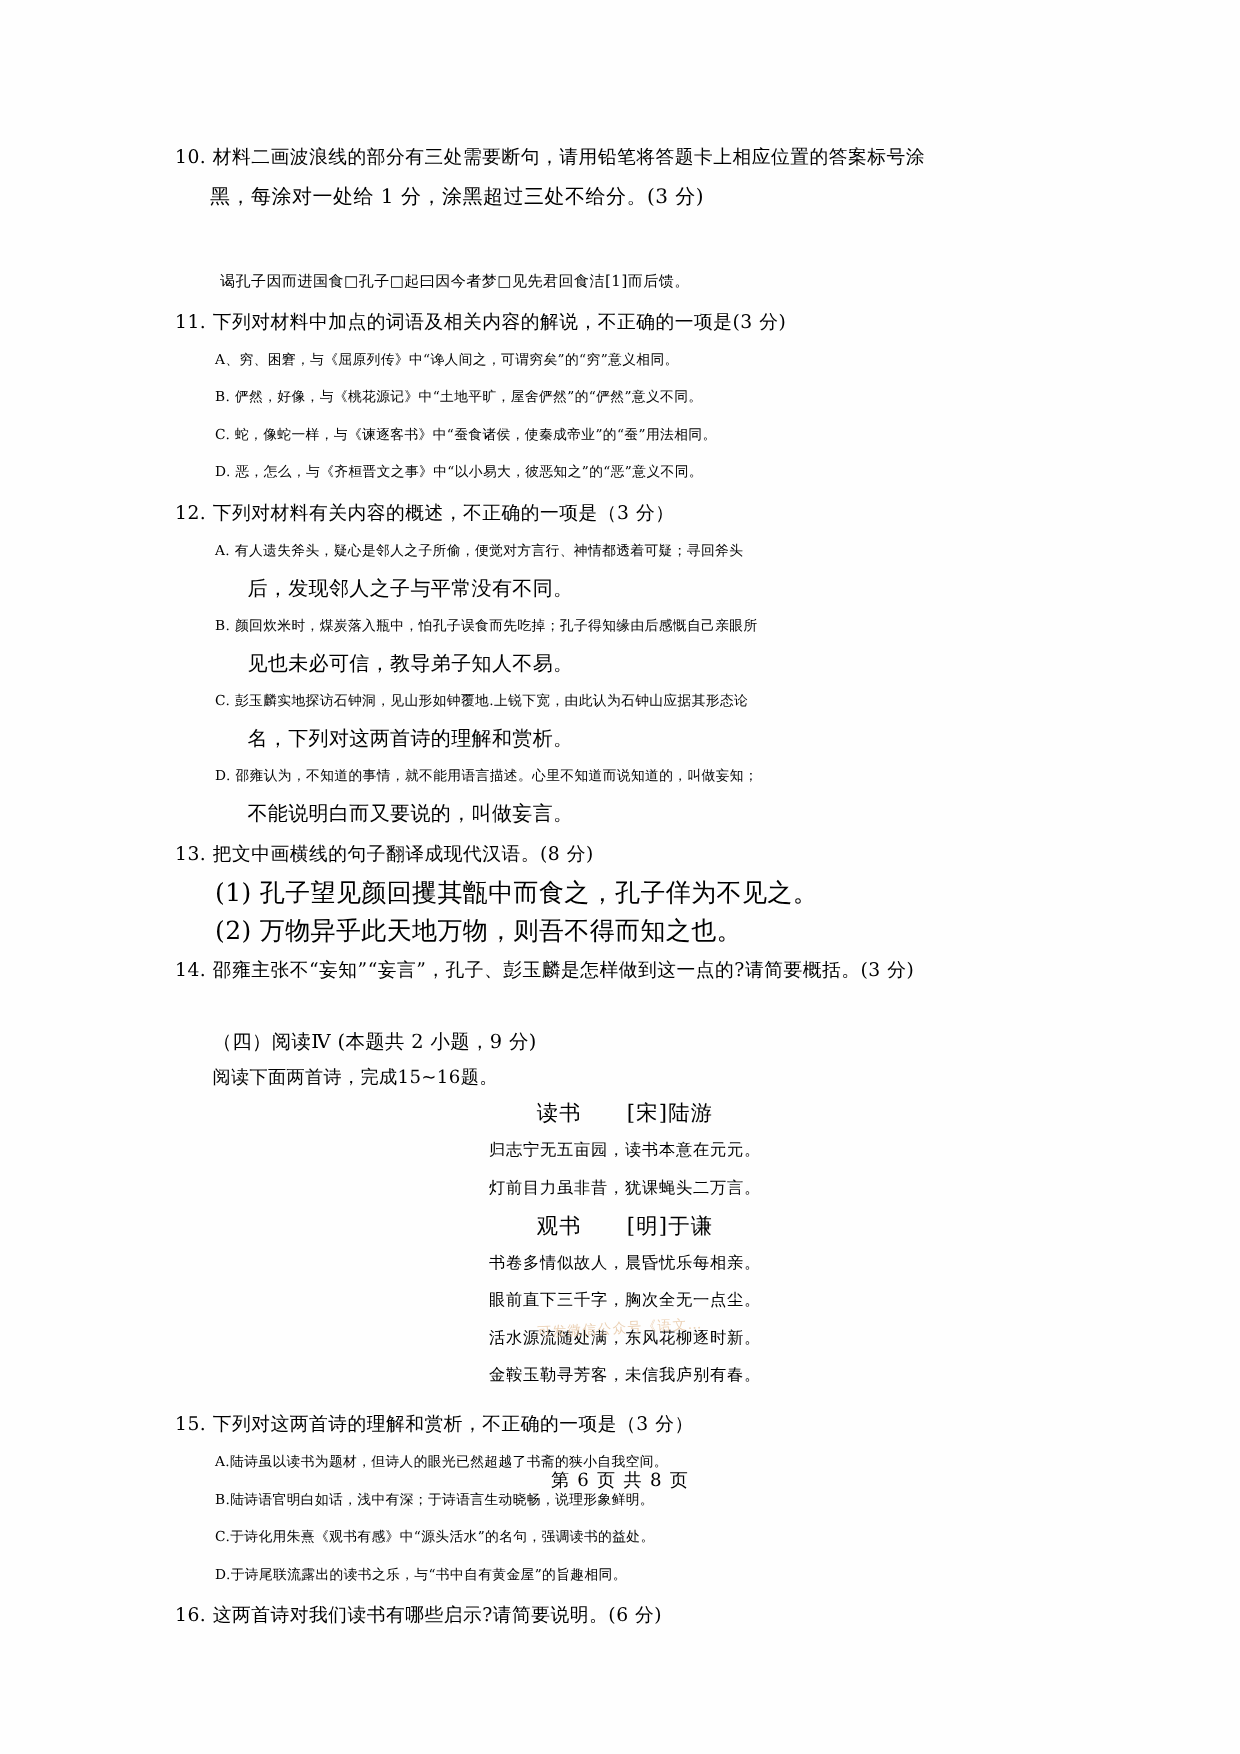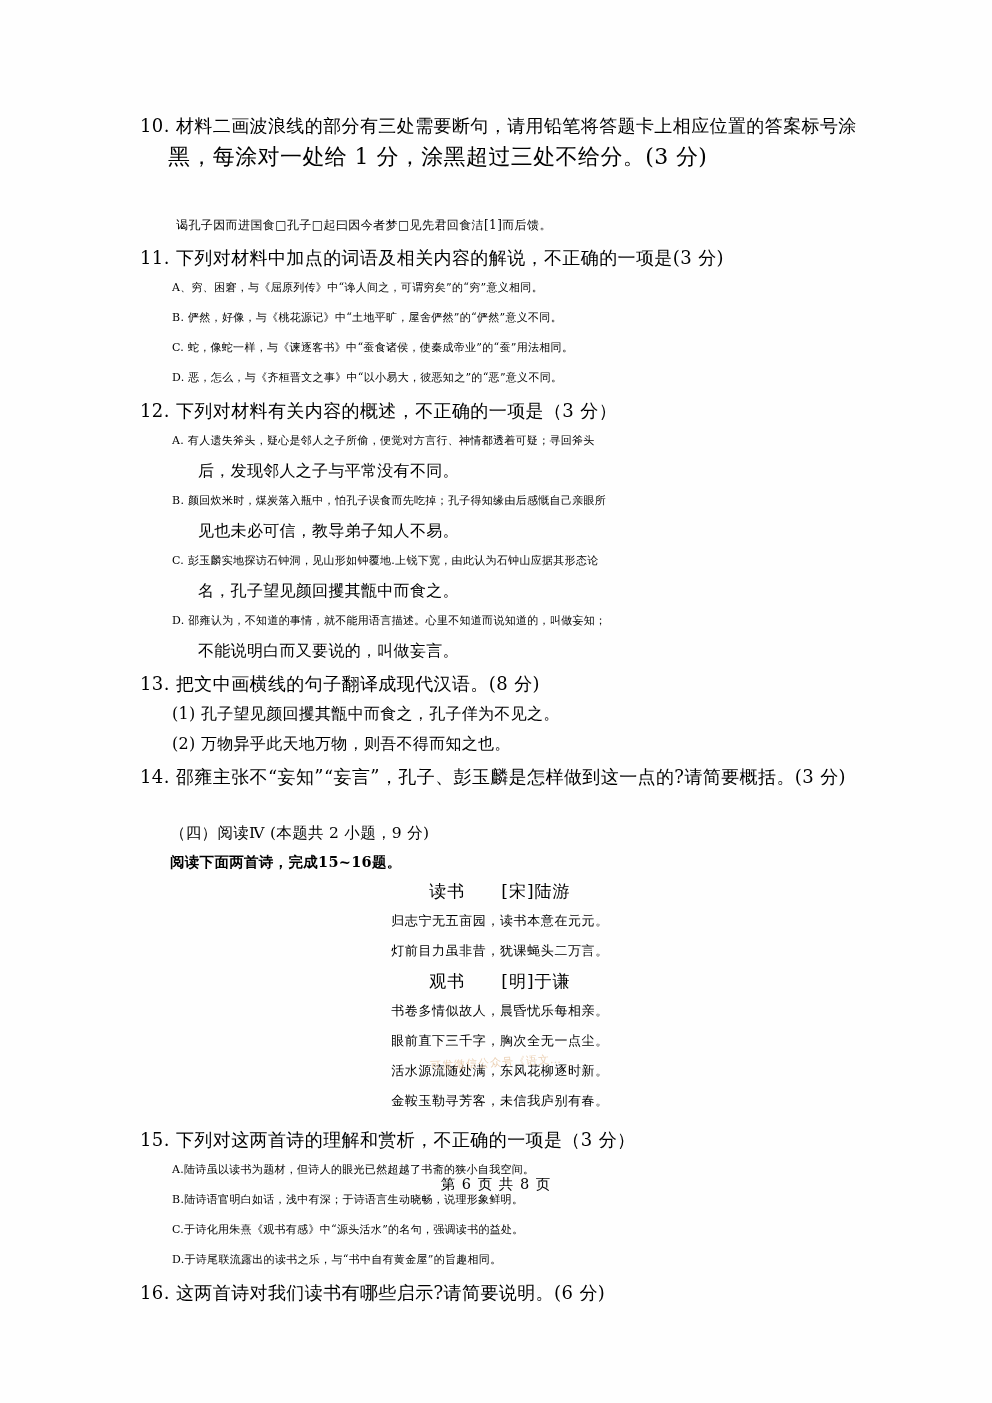--- a/index.html
+++ b/index.html
@@ -25,46 +25,46 @@
   .content {
     position: absolute;
     left: 140px;
     top: 110px;
     width: 720px;
   }
   .q {
     margin-bottom: 2px;
   }
   .q-stem {
-    font-size: 18px;
+    font-size: 15px;
     line-height: 31px;
     letter-spacing: 0.4px;
     text-indent: 0;
   }
   .q-stem-cont {
-    font-size: 22px;
+    font-size: 16px;
     line-height: 31px;
     letter-spacing: 0.4px;
     padding-left: 28px;
   }
   .opt {
     font-size: 11px;
     line-height: 30px;
     letter-spacing: 0.3px;
     padding-left: 32px;
     text-indent: 0;
   }
   .opt-cont {
     font-size: 16px;
     line-height: 30px;
     letter-spacing: 0.3px;
     padding-left: 58px;
   }
   .indent-sub {
-    font-size: 16px;
+    font-size: 20px;
     line-height: 30px;
     letter-spacing: 0.3px;
     padding-left: 32px;
   }
   .indent-quote {
     font-size: 12px;
     line-height: 30px;
     letter-spacing: 0.4px;
     padding-left: 36px;
     margin-top: 38px;
@@ -74,21 +74,20 @@
     line-height: 30px;
     letter-spacing: 0.3px;
     padding-left: 30px;
     margin-top: 26px;
   }
   .section-sub {
     font-size: 14.5px;
     line-height: 28px;
     letter-spacing: 0.3px;
     padding-left: 30px;
-    font-weight: bold;
   }
   .poem-title {
     font-size: 17px;
     line-height: 30px;
     text-align: center;
     letter-spacing: 1px;
     margin-top: 0;
   }
   .poem-line {
     font-size: 13px;
@@ -139,21 +138,21 @@
       <div class="opt">D. 恶，怎么，与《齐桓晋文之事》中“以小易大，彼恶知之”的“恶”意义不同。</div>
     </div>
 
     <div class="q">
       <div class="q-stem">12. 下列对材料有关内容的概述，不正确的一项是（3 分）</div>
       <div class="opt">A. 有人遗失斧头，疑心是邻人之子所偷，便觉对方言行、神情都透着可疑；寻回斧头</div>
       <div class="opt-cont">后，发现邻人之子与平常没有不同。</div>
       <div class="opt">B. 颜回炊米时，煤炭落入瓶中，怕孔子误食而先吃掉；孔子得知缘由后感慨自己亲眼所</div>
       <div class="opt-cont">见也未必可信，教导弟子知人不易。</div>
       <div class="opt">C. 彭玉麟实地探访石钟洞，见山形如钟覆地.上锐下宽，由此认为石钟山应据其形态论</div>
-      <div class="opt-cont">名，孔子望见颜回攫其甑中而食之。</div>
+      <div class="opt-cont">名，下列对这两首诗的理解和赏析。</div>
       <div class="opt">D. 邵雍认为，不知道的事情，就不能用语言描述。心里不知道而说知道的，叫做妄知；</div>
       <div class="opt-cont">不能说明白而又要说的，叫做妄言。</div>
     </div>
 
     <div class="q">
       <div class="q-stem">13. 把文中画横线的句子翻译成现代汉语。(8 分)</div>
       <div class="indent-sub">(1) 孔子望见颜回攫其甑中而食之，孔子佯为不见之。</div>
       <div class="indent-sub">(2) 万物异乎此天地万物，则吾不得而知之也。</div>
     </div>
 

